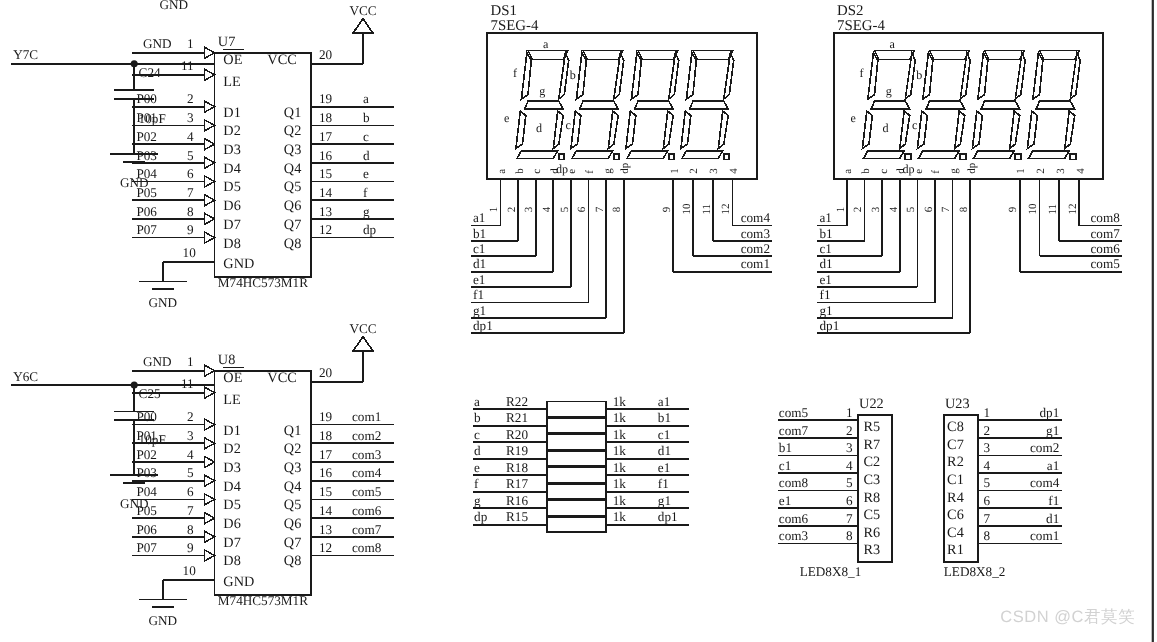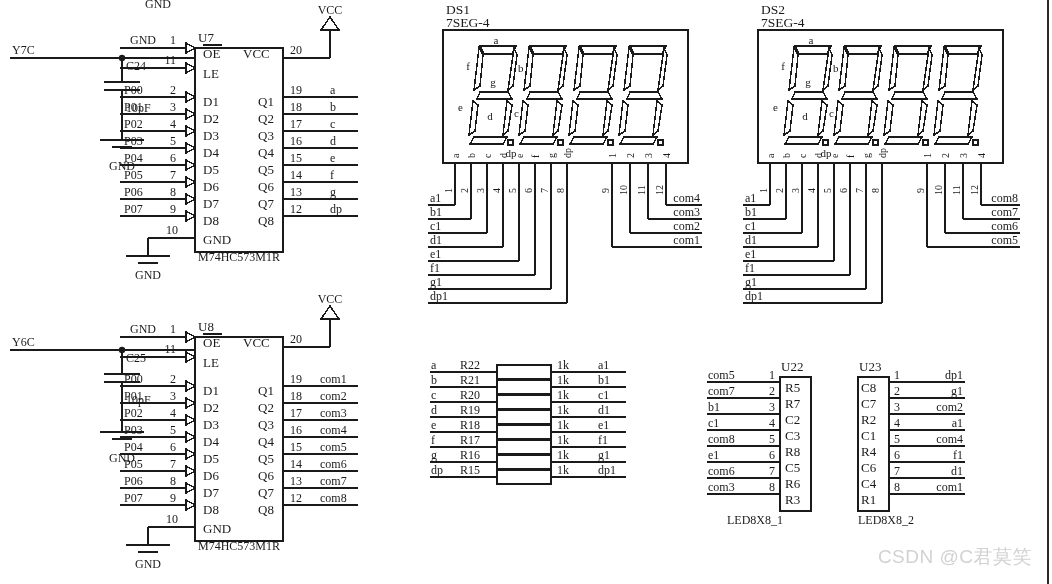--- a/index.html
+++ b/index.html
@@ -21,21 +21,21 @@
   .lbl-big{font-size:13.5px;}
   line,rect,path,polygon{shape-rendering:crispEdges;}
   .w{stroke:#1a1a1a;stroke-width:1.6;fill:none;}
   .wt{stroke:#1a1a1a;stroke-width:1.2;fill:none;}
   .box{stroke:#1a1a1a;stroke-width:1.8;fill:#ffffff;}
   .seg{stroke:#1a1a1a;stroke-width:1.5;fill:#ffffff;}
   .dotj{fill:#1a1a1a;}
   .wm{
     position:absolute;right:20px;bottom:14px;
     font-family:"Liberation Sans", sans-serif;
-    font-size:19px;color:#d2d2d2;letter-spacing:0.5px;
+    font-size:15px;color:#d2d2d2;letter-spacing:0.5px;
     user-select:none;
   }
   .rborder{position:absolute;top:0;right:3px;width:2px;height:584px;background:#2a2a2a;}
 </style>
 </head>
 <body>
 
 <div id="root">
 
   <svg id="sch" viewBox="0 0 1052 584">

